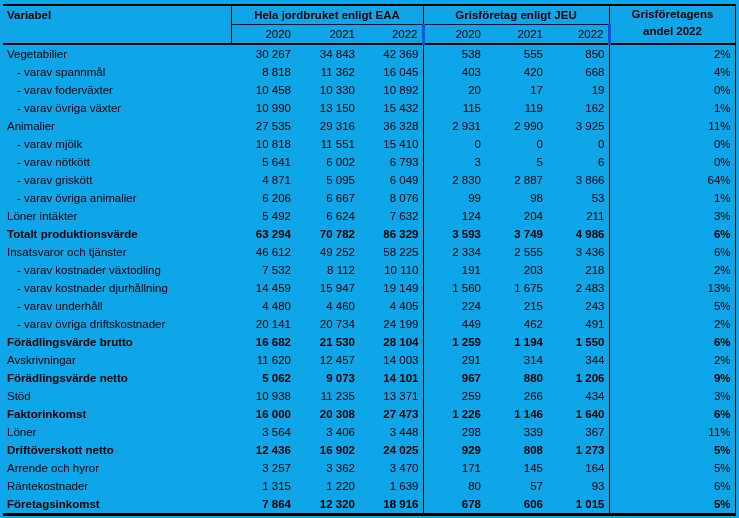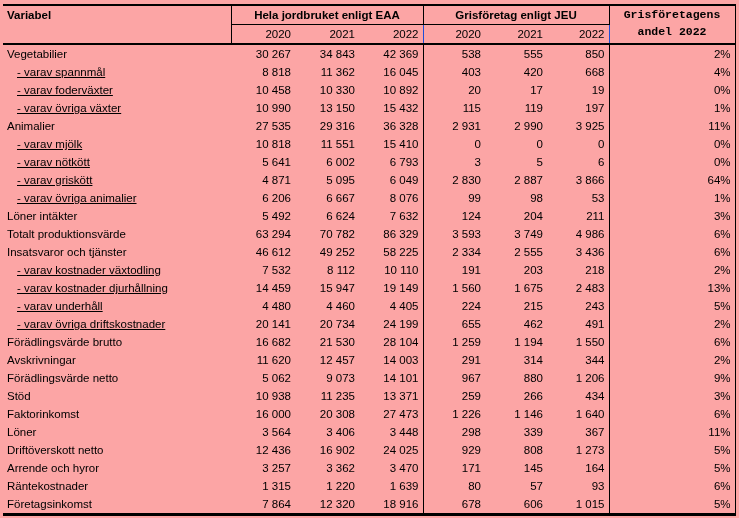--- a/index.html
+++ b/index.html
@@ -6,21 +6,21 @@
     margin: 0;
     padding: 0;
     background: #ffffff;
     font-family: "Liberation Sans", sans-serif;
     color: #000000;
   }
   .page {
     position: relative;
     width: 739px;
     height: 518px;
-    background: #fca5a5;
+    background: #0ea5e9;
     overflow: hidden;
   }
   table.stat-table {
     border-collapse: collapse;
     table-layout: fixed;
     width: 732px;
     margin: 4px 0 0 3px;
     border-top: 2px solid #000;
     border-bottom: 3px solid #000;
   }
@@ -50,35 +50,34 @@
     line-height: 17px;
     margin-left: 31px;
   }
   .h-share {
     text-align: center;
     vertical-align: top;
     font-weight: bold;
     border-right: 1px solid #000;
     border-bottom: 2px solid #000;
     padding-top: 1px;
-    font-family: Liberation Mono, monospace;
   }
   .h-share div { height: 17px; line-height: 17px; }
   .h-year {
     text-align: right;
     font-weight: normal;
     border-bottom: 2px solid #000;
   }
-  .h-year.sep-right { border-right: 1px solid #1d4ed8; }
+  .h-year.sep-right { border-right: 3px solid #1d4ed8; }
   
   .col-label { text-align: left; margin-left: 41px; }
-  .col-label.indent { padding-left: 14px; text-decoration: underline; }
+  .col-label.indent { padding-left: 14px; }
   .col-num { text-align: right; }
   .sep-right { border-right: 1px solid #000; }
-  .bold-row td { font-weight: normal; }
+  .bold-row td { font-weight: bold; }
 </style>
 </head>
 <body>
 
 <div class="page">
   <table class="stat-table">
     <colgroup>
       <col style="width:228px">
       <col style="width:64px">
         <col style="width:64px">
@@ -138,21 +137,21 @@
           <td class="col-num sep-right">19</td>
           <td class="col-num sep-right">0%</td>
         </tr>
         <tr>
           <td class="col-label indent">- varav övriga växter</td>
           <td class="col-num">10 990</td>
           <td class="col-num">13 150</td>
           <td class="col-num sep-right">15 432</td>
           <td class="col-num">115</td>
           <td class="col-num">119</td>
-          <td class="col-num sep-right">197</td>
+          <td class="col-num sep-right">162</td>
           <td class="col-num sep-right">1%</td>
         </tr>
         <tr>
           <td class="col-label">Animalier</td>
           <td class="col-num">27 535</td>
           <td class="col-num">29 316</td>
           <td class="col-num sep-right">36 328</td>
           <td class="col-num">2 931</td>
           <td class="col-num">2 990</td>
           <td class="col-num sep-right">3 925</td>
@@ -256,21 +255,21 @@
           <td class="col-num">224</td>
           <td class="col-num">215</td>
           <td class="col-num sep-right">243</td>
           <td class="col-num sep-right">5%</td>
         </tr>
         <tr>
           <td class="col-label indent">- varav övriga driftskostnader</td>
           <td class="col-num">20 141</td>
           <td class="col-num">20 734</td>
           <td class="col-num sep-right">24 199</td>
-          <td class="col-num">655</td>
+          <td class="col-num">449</td>
           <td class="col-num">462</td>
           <td class="col-num sep-right">491</td>
           <td class="col-num sep-right">2%</td>
         </tr>
         <tr class="bold-row">
           <td class="col-label">Förädlingsvärde brutto</td>
           <td class="col-num">16 682</td>
           <td class="col-num">21 530</td>
           <td class="col-num sep-right">28 104</td>
           <td class="col-num">1 259</td>

